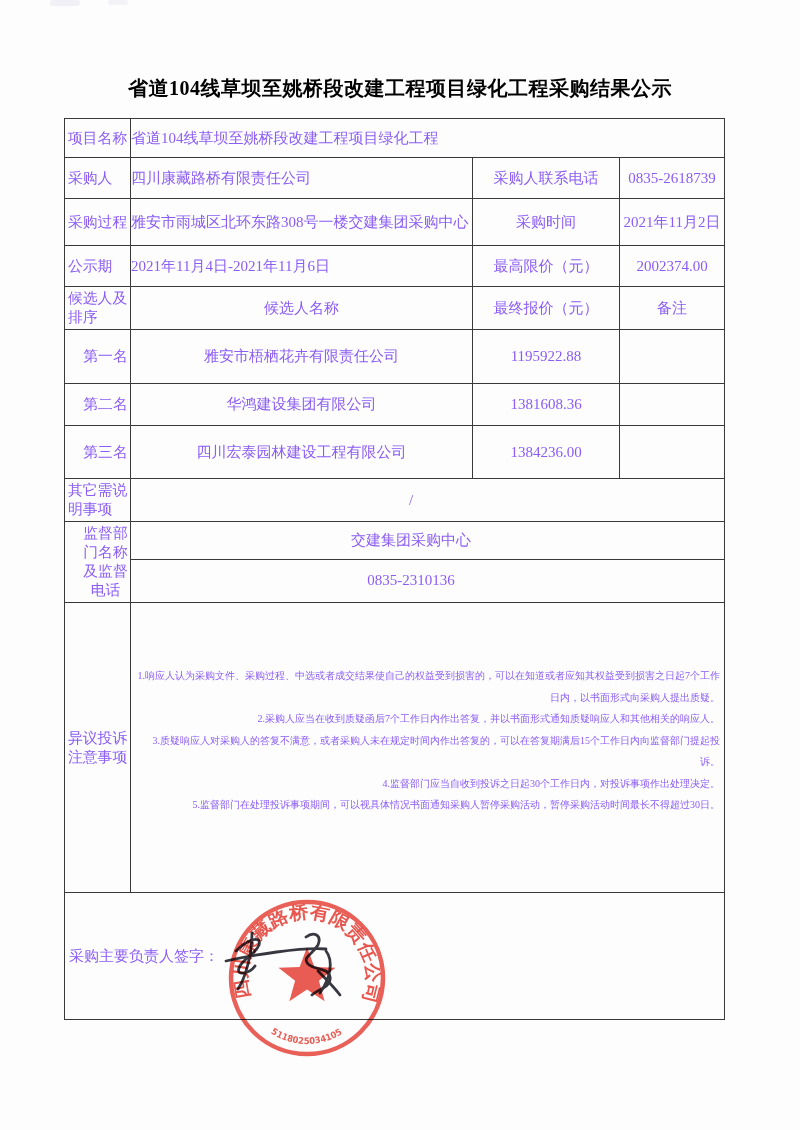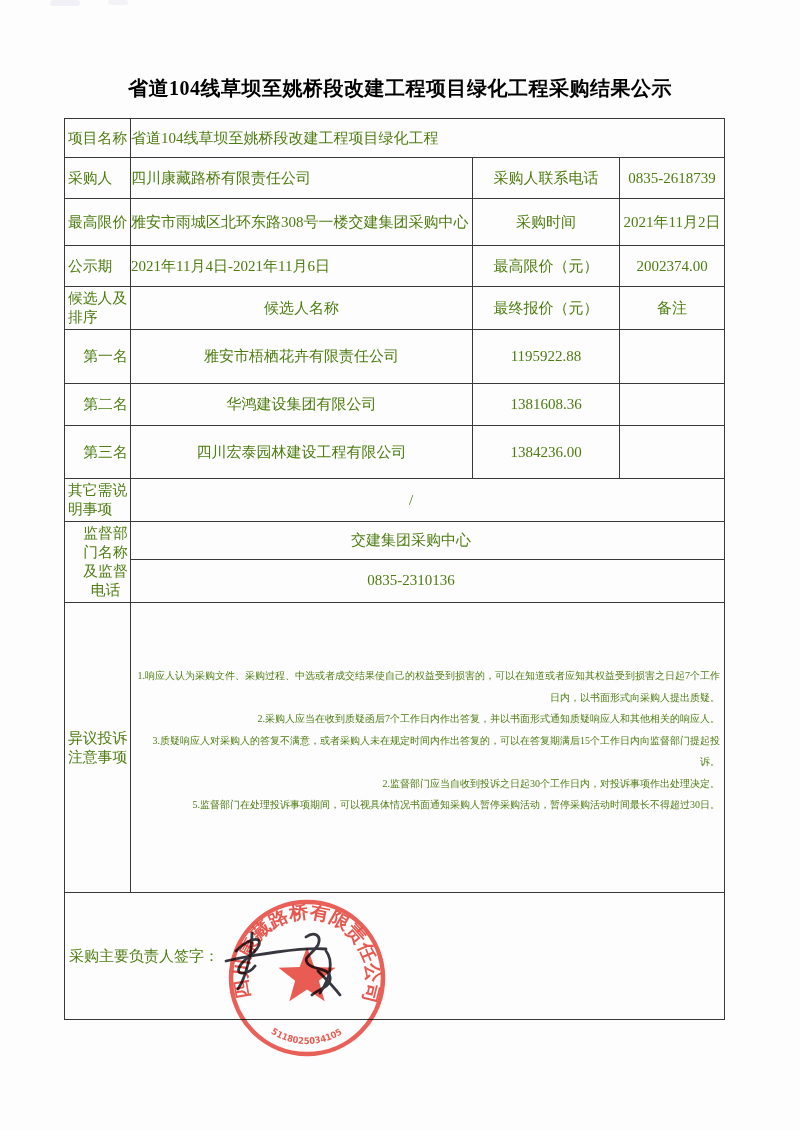--- a/index.html
+++ b/index.html
@@ -23,21 +23,21 @@
     position:absolute;left:64px;top:118px;width:660px;
     border-collapse:collapse;table-layout:fixed;
     border:1.5px solid #343434;
   }
   td{
     border:1px solid #393939;
     font-size:15px;
     padding:2px 3px;
     vertical-align:middle;
     overflow:hidden;
-    color:#4d7c0f;
+    color:#8b5cf6;
   }
   td.c1{font-size:14.8px;padding:2px 1px 2px 3px;line-height:19px;}
   td.c1c{text-align:center;padding-left:17px;}
   td.cen{text-align:center;}
   td.val-l{text-align:left;padding-left:0;}
   td.shift{padding-right:36px;}
   tr.r1{height:39px;} tr.r2{height:41px;} tr.r3{height:47px;} tr.r4{height:41px;}
   tr.r5{height:42px;padding-left:24px;} tr.r6{height:54px;} tr.r7{height:42px;} tr.r8{height:53px;}
   tr.r9{height:41px;} tr.r10a{height:35px;} tr.r10b{height:40px;}
   tr.r11{height:290px;} tr.r12{height:127px;}
@@ -79,21 +79,21 @@
     <td class="c1">项目名称</td>
     <td class="val-l" colspan="3">省道104线草坝至姚桥段改建工程项目绿化工程</td>
   </tr>
   <tr class="r2">
     <td class="c1">采购人</td>
     <td class="val-l">四川康藏路桥有限责任公司</td>
     <td class="cen">采购人联系电话</td>
     <td class="cen">0835-2618739</td>
   </tr>
   <tr class="r3">
-    <td class="c1">最高限价</td>
+    <td class="c1">采购过程</td>
     <td class="val-l">雅安市雨城区北环东路308号一楼交建集团采购中心</td>
     <td class="cen">采购时间</td>
     <td class="cen">2021年11月2日</td>
   </tr>
   <tr class="r4">
     <td class="c1">公示期</td>
     <td class="val-l">2021年11月4日-2021年11月6日</td>
     <td class="cen">最高限价（元）</td>
     <td class="cen">2002374.00</td>
   </tr>
@@ -131,21 +131,21 @@
   </tr>
   <tr class="r10b">
     <td class="cen shift" colspan="3">0835-2310136</td>
   </tr>
   <tr class="r11">
     <td class="c1">异议投诉注意事项</td>
     <td class="obj" colspan="3">
       <div>1.响应人认为采购文件、采购过程、中选或者成交结果使自己的权益受到损害的，可以在知道或者应知其权益受到损害之日起7个工作日内，以书面形式向采购人提出质疑。</div>
       <div>2.采购人应当在收到质疑函后7个工作日内作出答复，并以书面形式通知质疑响应人和其他相关的响应人。</div>
       <div>3.质疑响应人对采购人的答复不满意，或者采购人未在规定时间内作出答复的，可以在答复期满后15个工作日内向监督部门提起投诉。</div>
-      <div>2.监督部门应当自收到投诉之日起30个工作日内，对投诉事项作出处理决定。</div>
+      <div>4.监督部门应当自收到投诉之日起30个工作日内，对投诉事项作出处理决定。</div>
       <div>5.监督部门在处理投诉事项期间，可以视具体情况书面通知采购人暂停采购活动，暂停采购活动时间最长不得超过30日。</div>
     </td>
   </tr>
   <tr class="r12">
     <td class="sig-cell" colspan="4">采购主要负责人签字：</td>
   </tr>
 </tbody>
   </table>
 
 <svg class="seal" viewBox="0 0 162 162">

